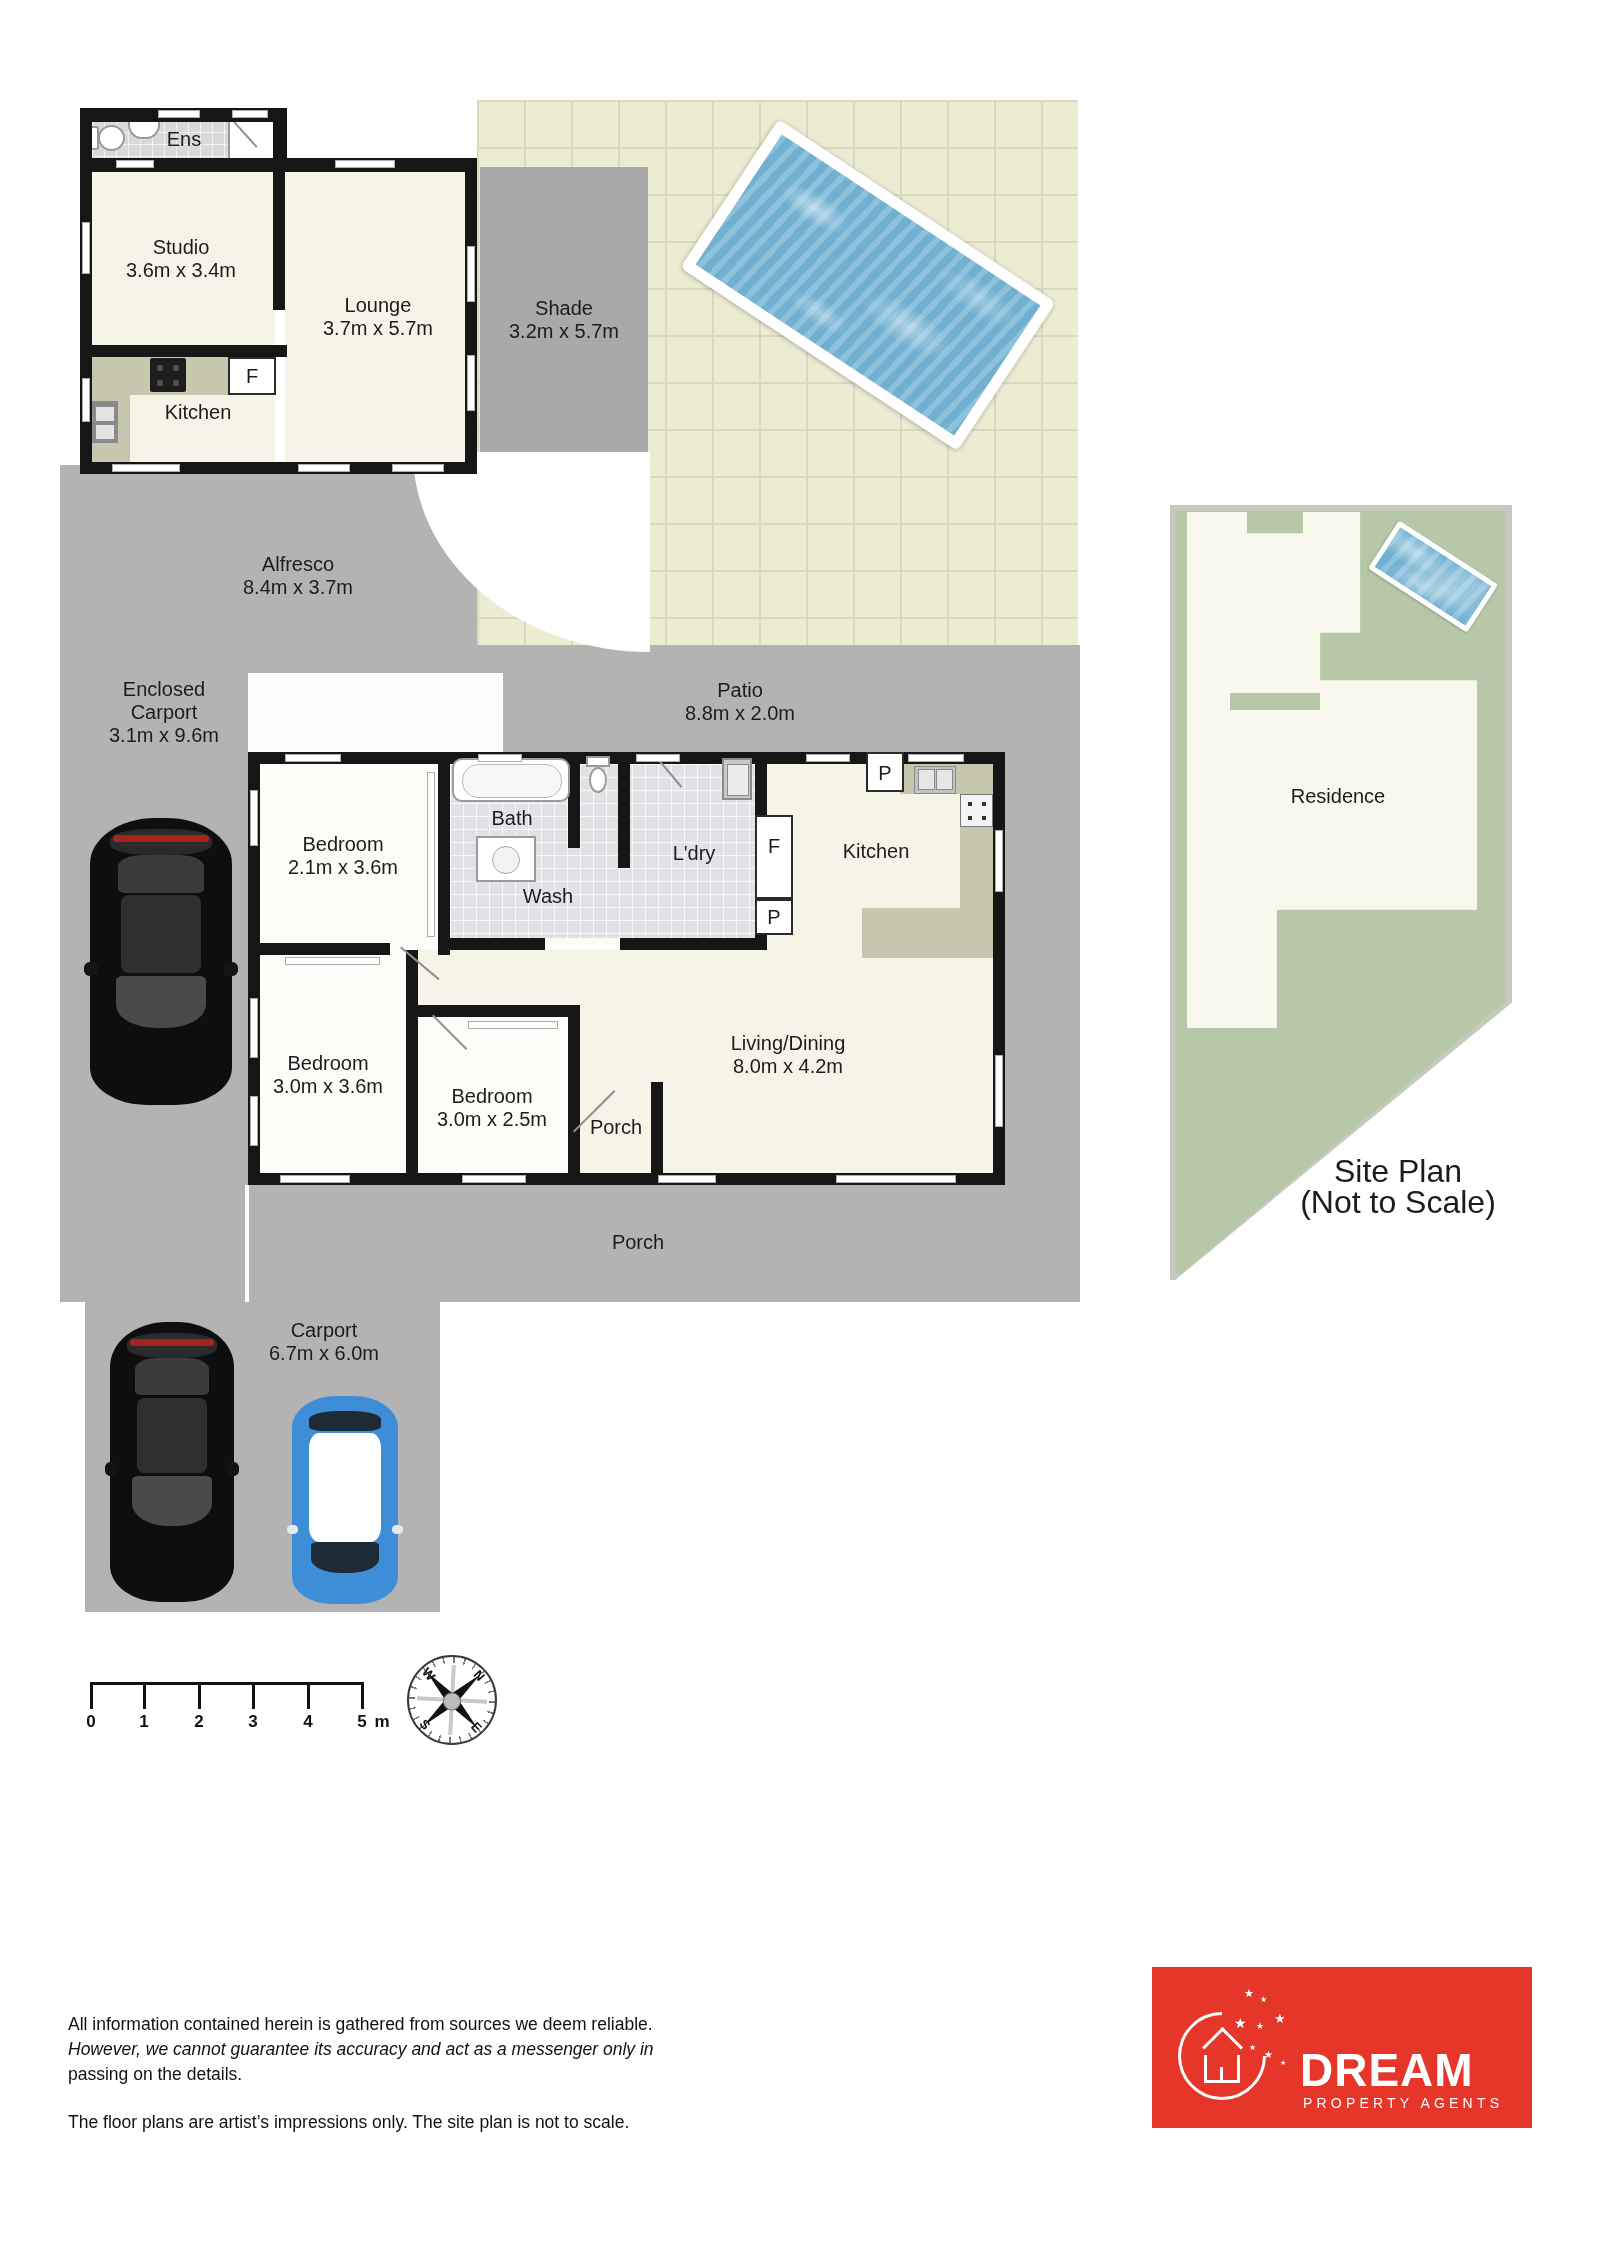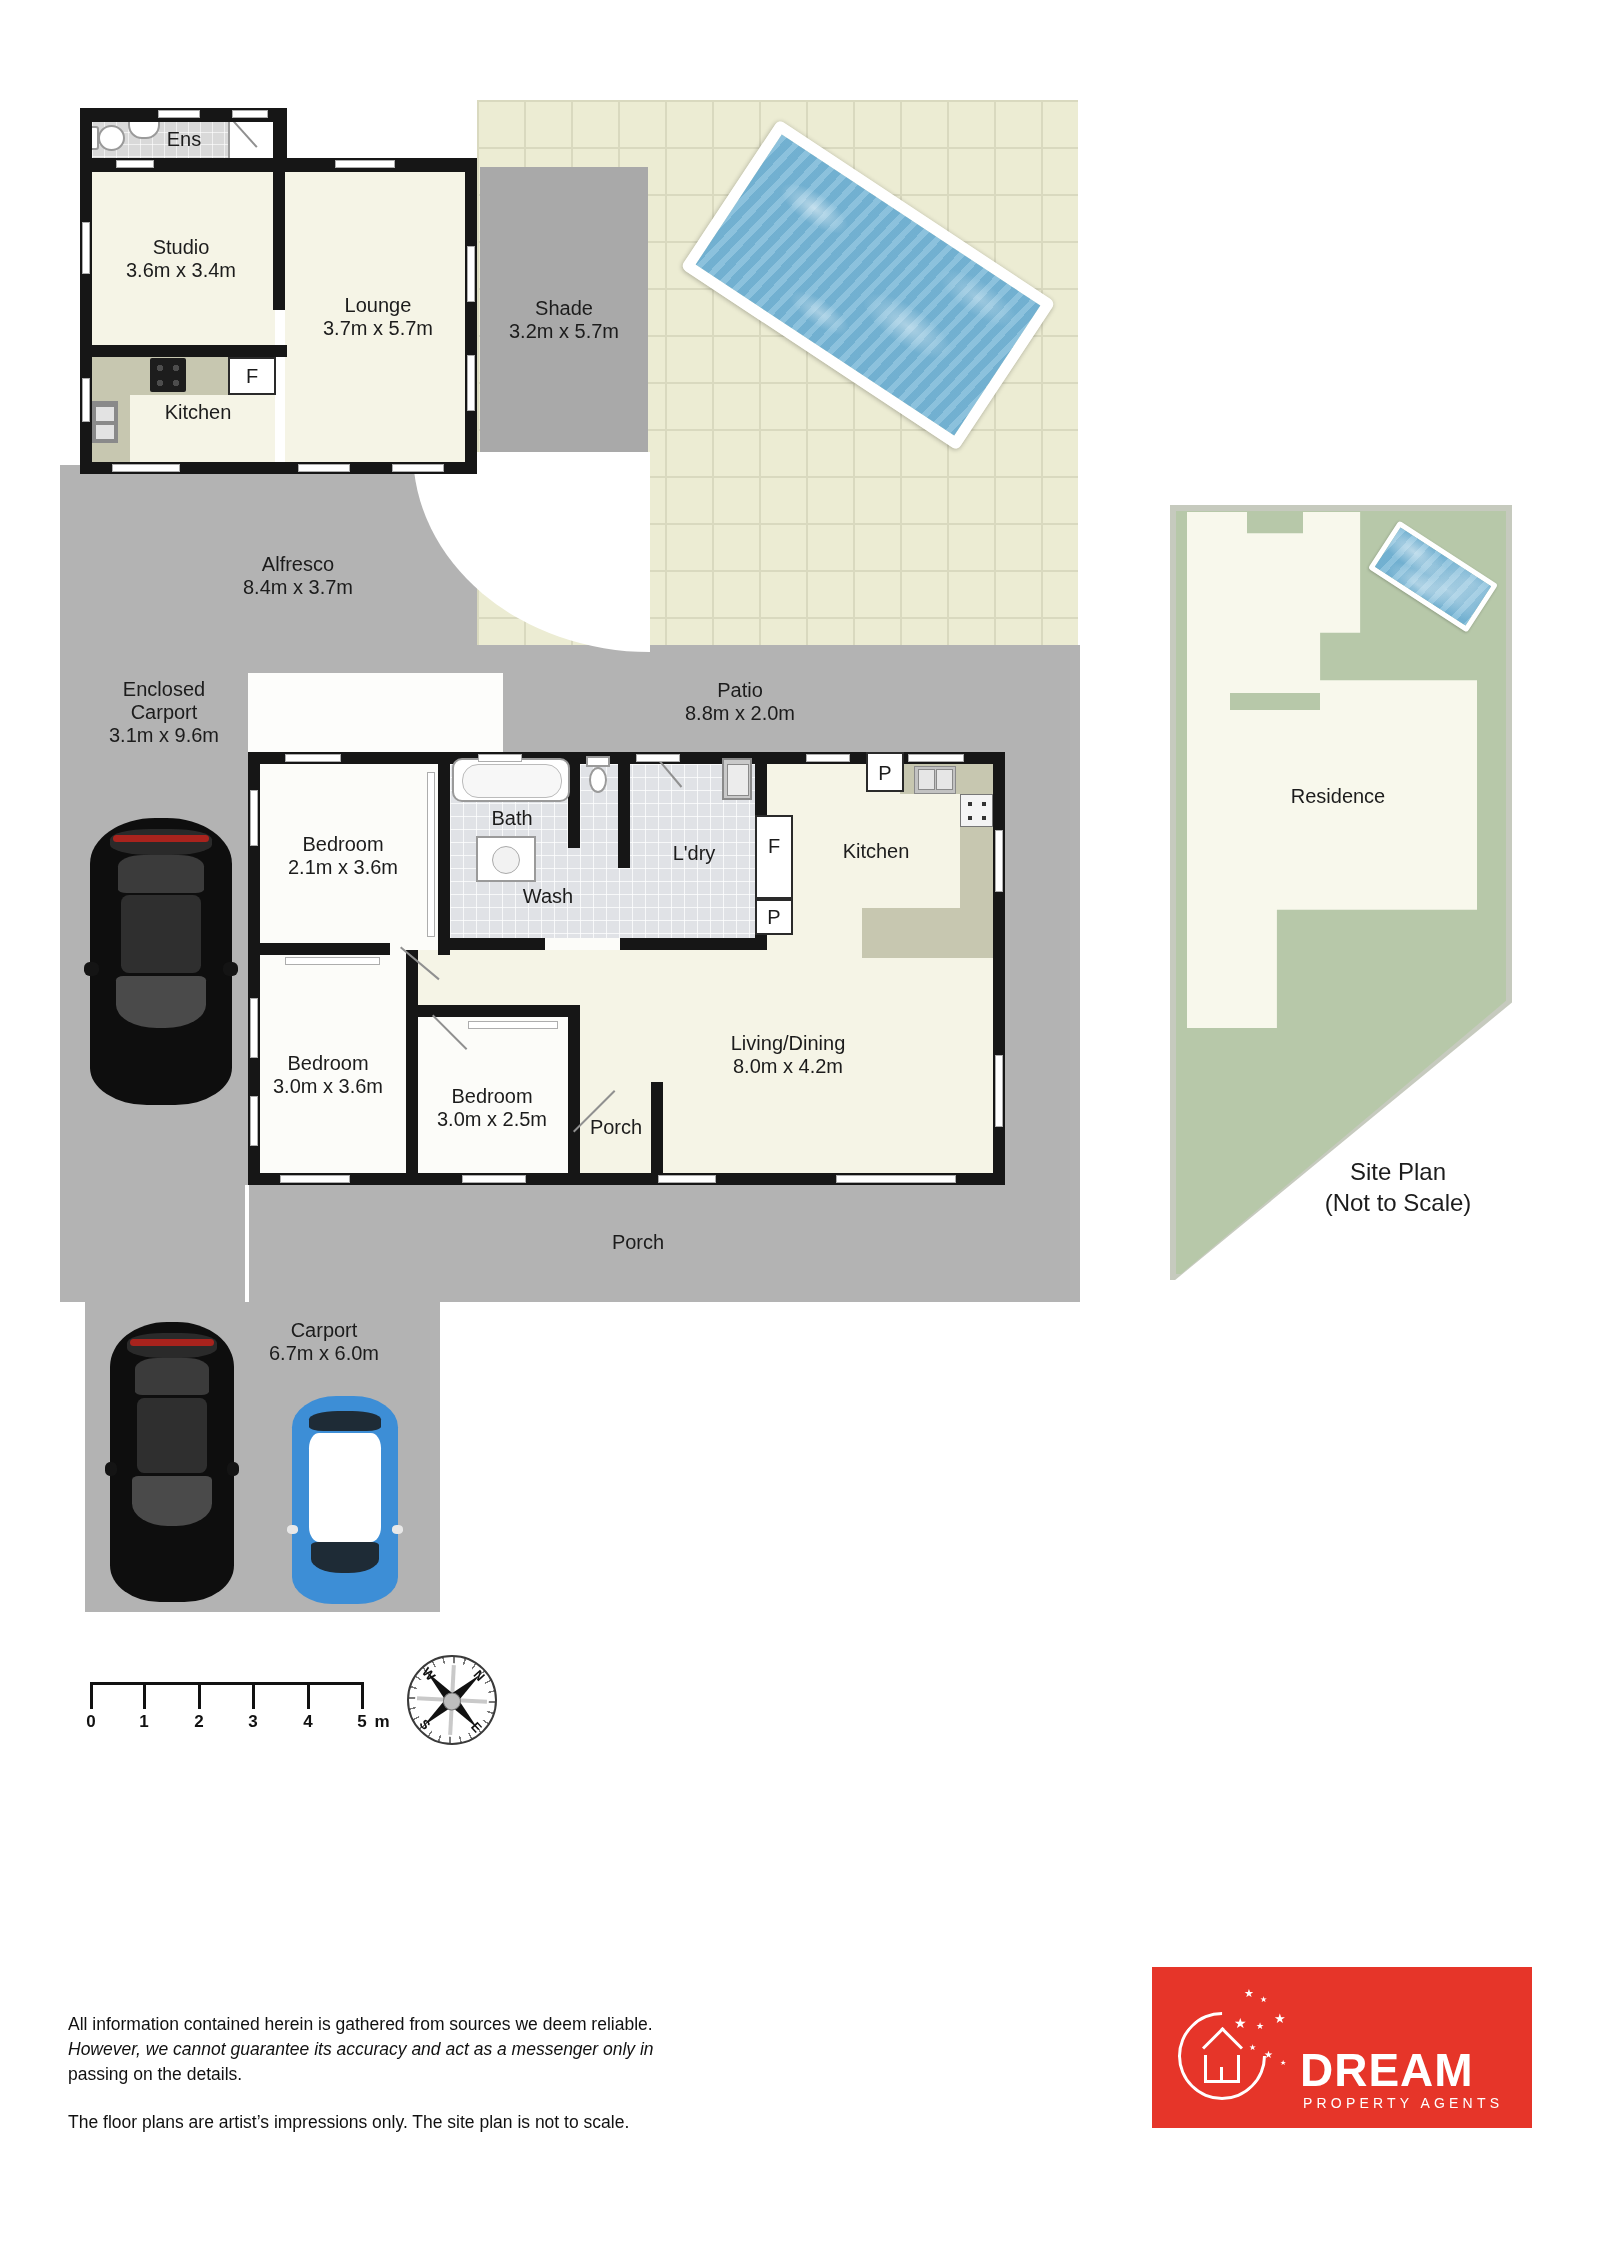--- a/index.html
+++ b/index.html
@@ -3,21 +3,21 @@
 <meta charset="utf-8">
 <style>
   html,body{margin:0;padding:0;background:#fff;}
   #page{position:relative;width:1600px;height:2263px;background:#fff;overflow:hidden;
         font-family:"Liberation Sans",sans-serif;color:#1c1c1c;}
   .abs{position:absolute;}
   .wall{position:absolute;background:#161616;}
   .lbl{position:absolute;transform:translate(-50%,-50%);text-align:center;font-size:20px;
        line-height:23px;color:#1c1c1c;white-space:nowrap;}
   .lbl span{display:block;}
-  .big{font-size:24px;line-height:31px;}
+  .big{font-size:32px;line-height:31px;}
   .gray{position:absolute;background:#b3b3b3;}
   .tiles{position:absolute;background-color:#ececd3;
      background-image:linear-gradient(#d9d9bf 2px,transparent 2px),
                       linear-gradient(90deg,#d9d9bf 2px,transparent 2px);
      background-size:47px 47px;}
   .cream{position:absolute;background:#f5f4e6;}
   .whiteroom{position:absolute;background:#fcfcf9;}
   .wetfloor{position:absolute;background-color:#e0e2e6;
      background-image:linear-gradient(rgba(255,255,255,.75) 1px,transparent 1px),
                       linear-gradient(90deg,rgba(255,255,255,.75) 1px,transparent 1px);

